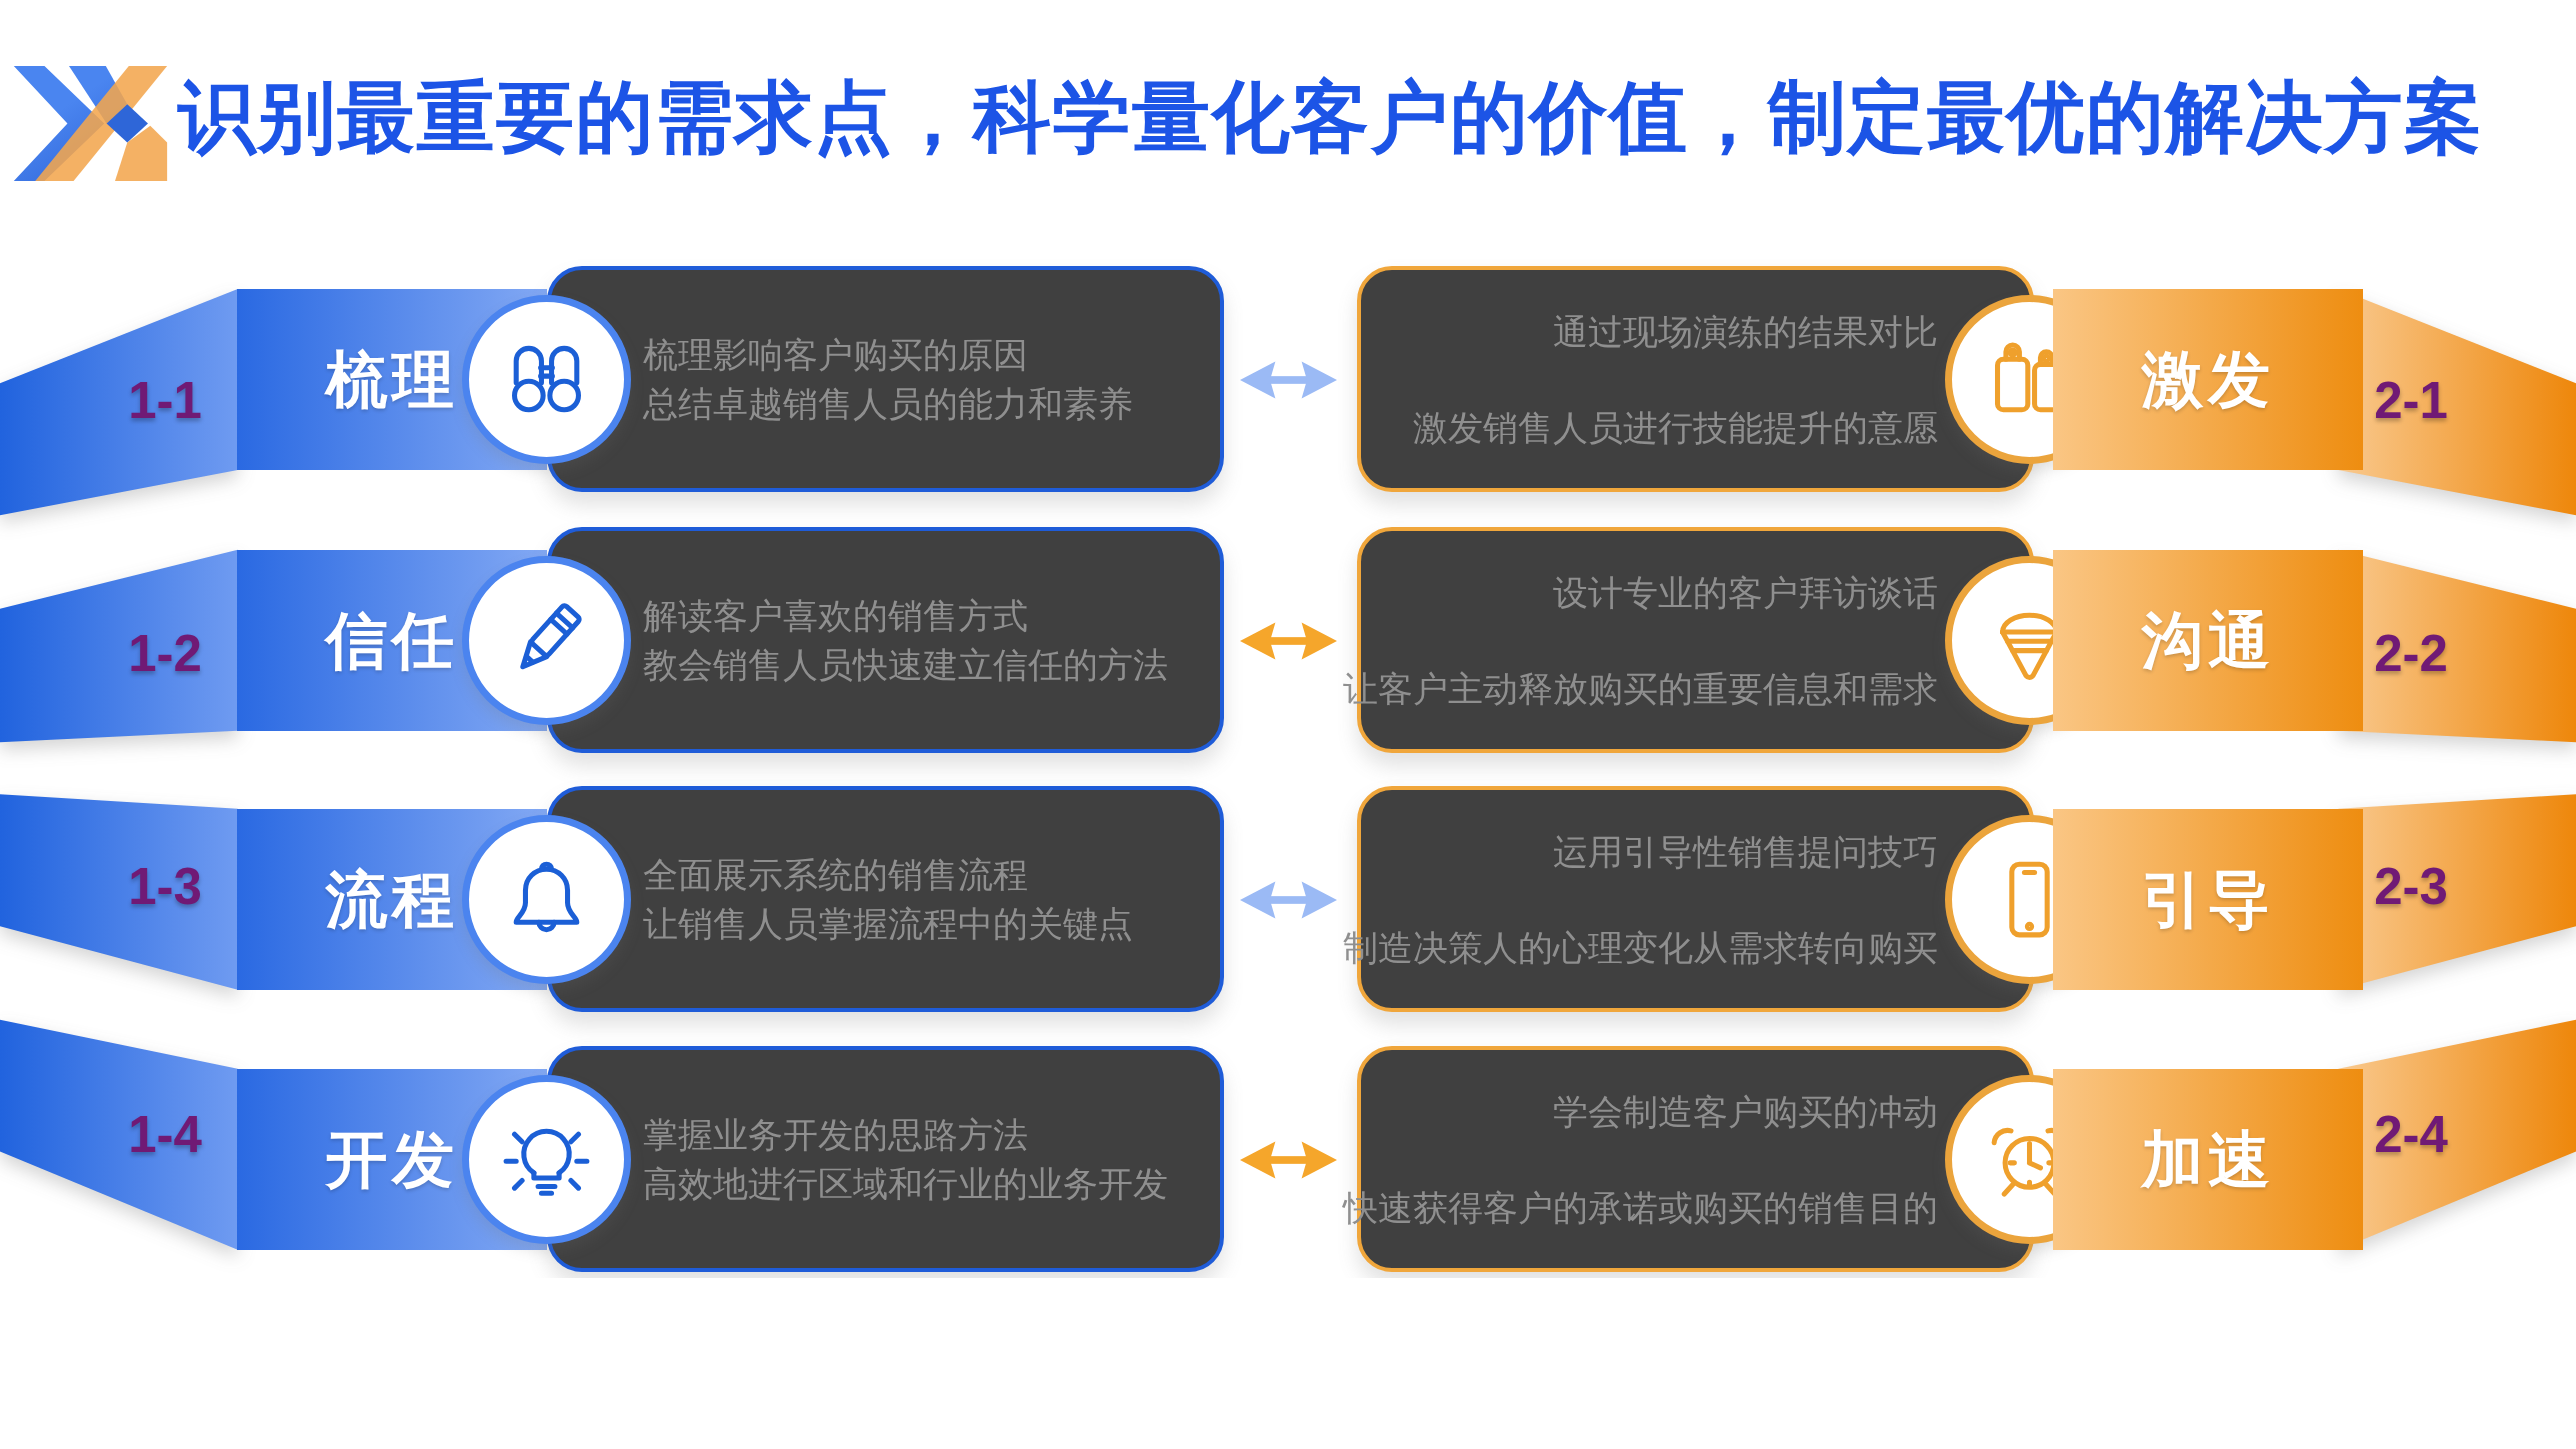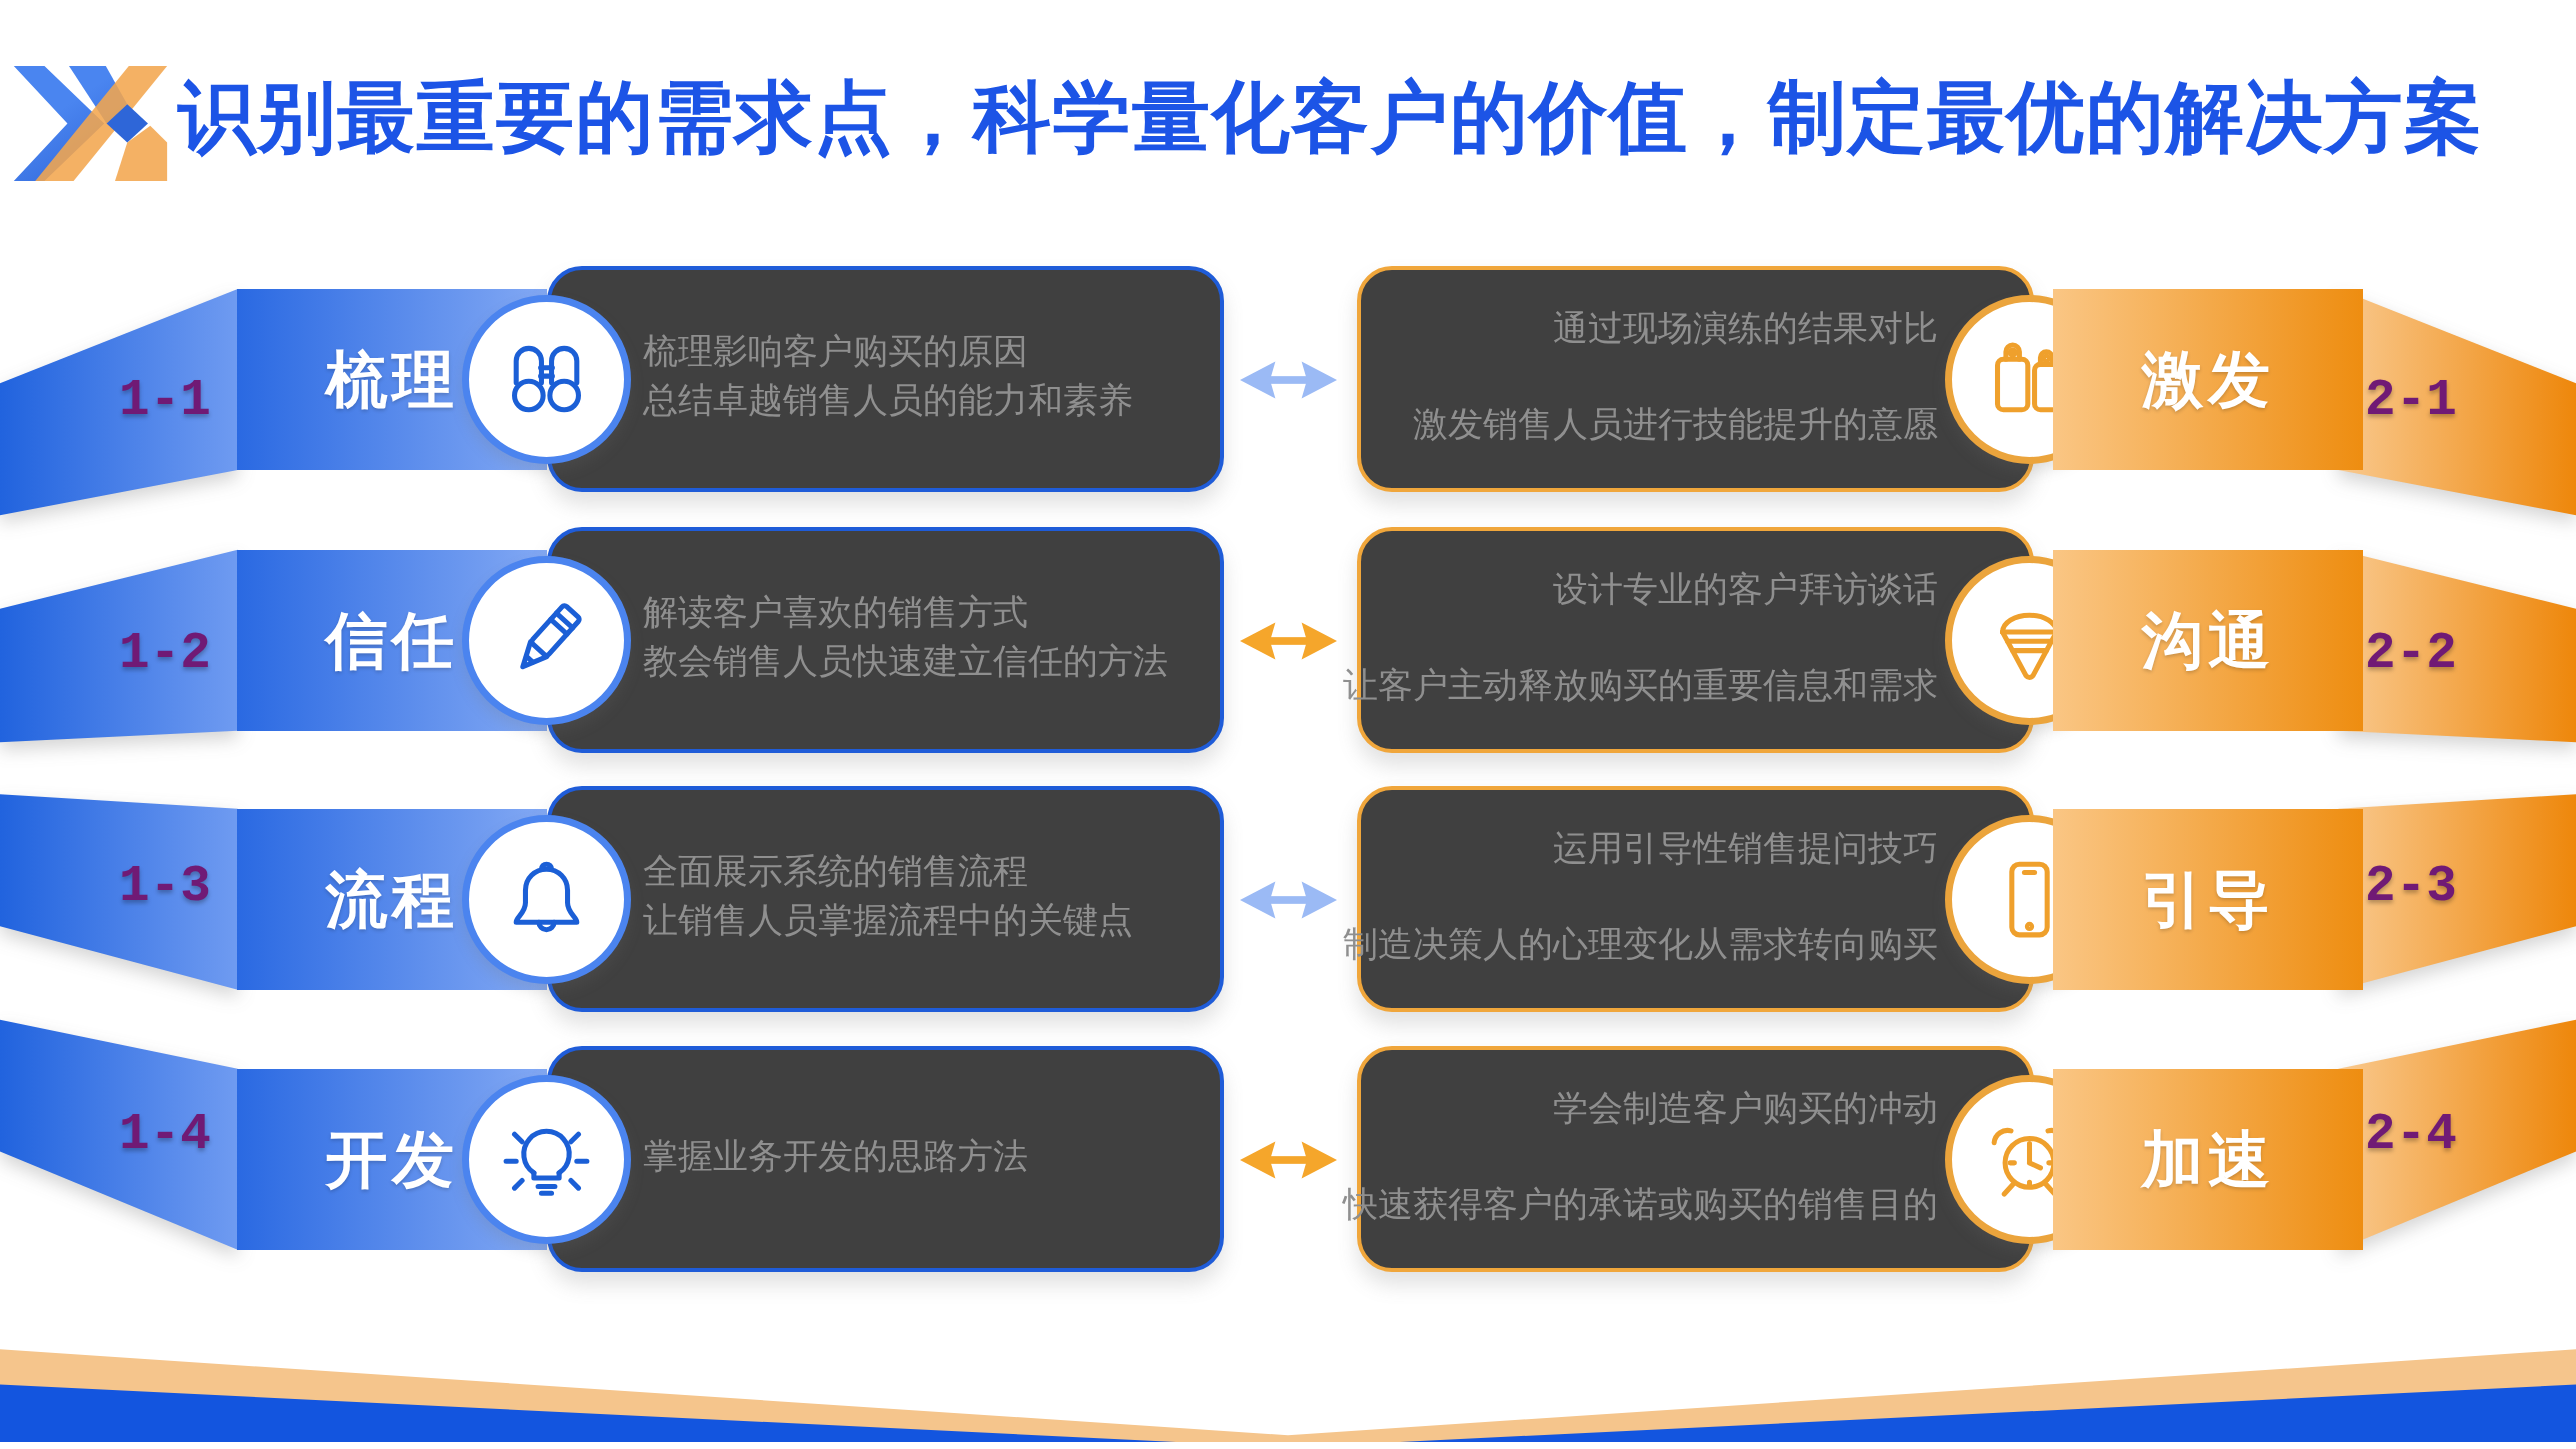--- a/index.html
+++ b/index.html
@@ -1,17 +1,17 @@
 <!DOCTYPE html>
 <html style="font-size:12.3px"><head>
 <meta charset="utf-8">
 <style>
   html,body{margin:0;padding:0;background:#ffffff;}
-  .page{position:relative;width:2576px;height:1442px;overflow:hidden;background:#ffffff;
-        font-family:Liberation Mono, monospace;}
+  .page{position:relative;width:2576px;height:1278px;overflow:hidden;background:#ffffff;
+        font-family:Liberation Sans, sans-serif;}
   .decor{position:absolute;left:0;top:0;width:2576px;height:1449px;}
   .ribbon-shadow{filter:drop-shadow(0 10px 12px rgba(60,60,60,.22));}
   .title{position:absolute;left:178px;top:66px;width:2346px;font-size:78px;font-weight:900;
          color:#1C54E6;letter-spacing:1.5px;white-space:nowrap;}
   .row{position:absolute;left:0;width:2576px;height:261px;}
   .r1{top:249px}.r2{top:510px}.r3{top:769px}.r4{top:1029px}
   .box{position:absolute;top:17px;height:218px;width:554px;background:#404040;border-radius:35px;
        display:flex;flex-direction:column;justify-content:center;
        box-shadow:0 12.3px 20px rgba(110,110,110,.20);}
   .box-left{left:547px;border:4.6px solid #1F5CD8;padding-left:92px;padding-right:23px;align-items:flex-start;}
@@ -218,20 +218,21 @@
     <div class="num num-right">2-3</div>
   </div>
 
   <div class="row r4">
     <div class="num num-left">1-4</div>
     <div class="lblock lblock-left">
       <span class="lbl">开发</span>
     </div>
     <div class="box box-left">
       <div class="ln">掌握业务开发的思路方法</div>
+      <div class="ln">高效地进行区域和行业的业务开发</div>
     </div>
     <div class="circle circle-left">
       <svg class="icon icon-blue" viewBox="0 0 120 120">
         <path d="M45 76 a27 27 0 1 1 30 0"></path>
         <path d="M45 76 v6 M75 76 v6 M45 82 h30 M50 92 h20 M54 100 h12"></path>
         <path d="M12 62 h12 M96 62 h12 M22 30 l9 9 M98 30 l-9 9 M22 94 l9 -9 M98 94 l-9 -9"></path>
       </svg>
     </div>
     <svg class="arrow" viewBox="0 0 126 62">
       <g class="arrow-orange">

